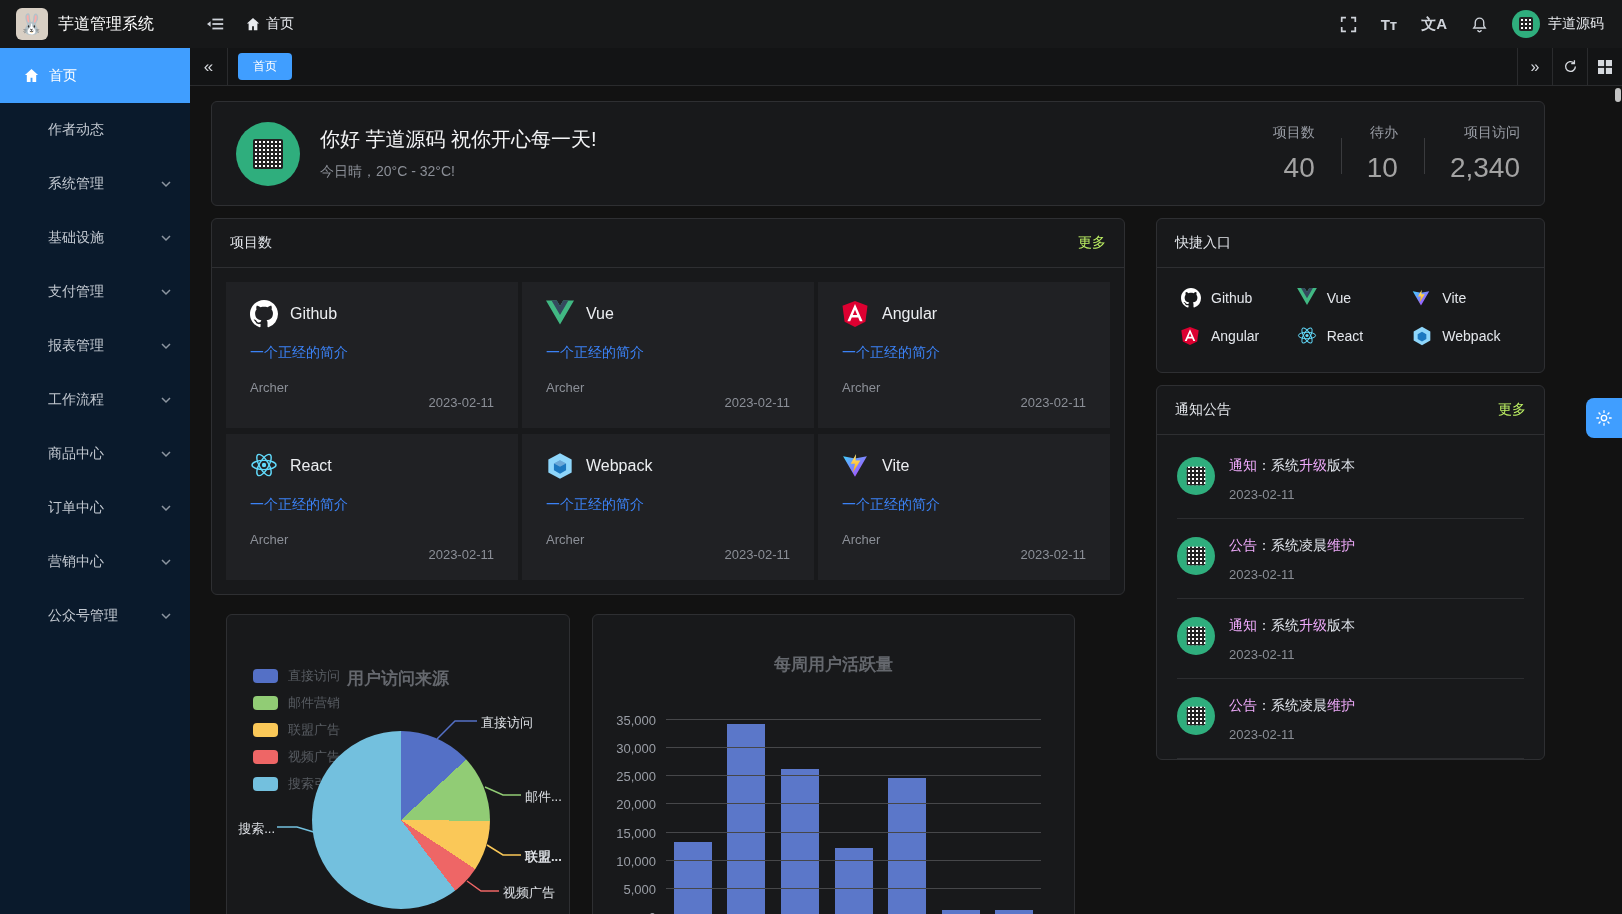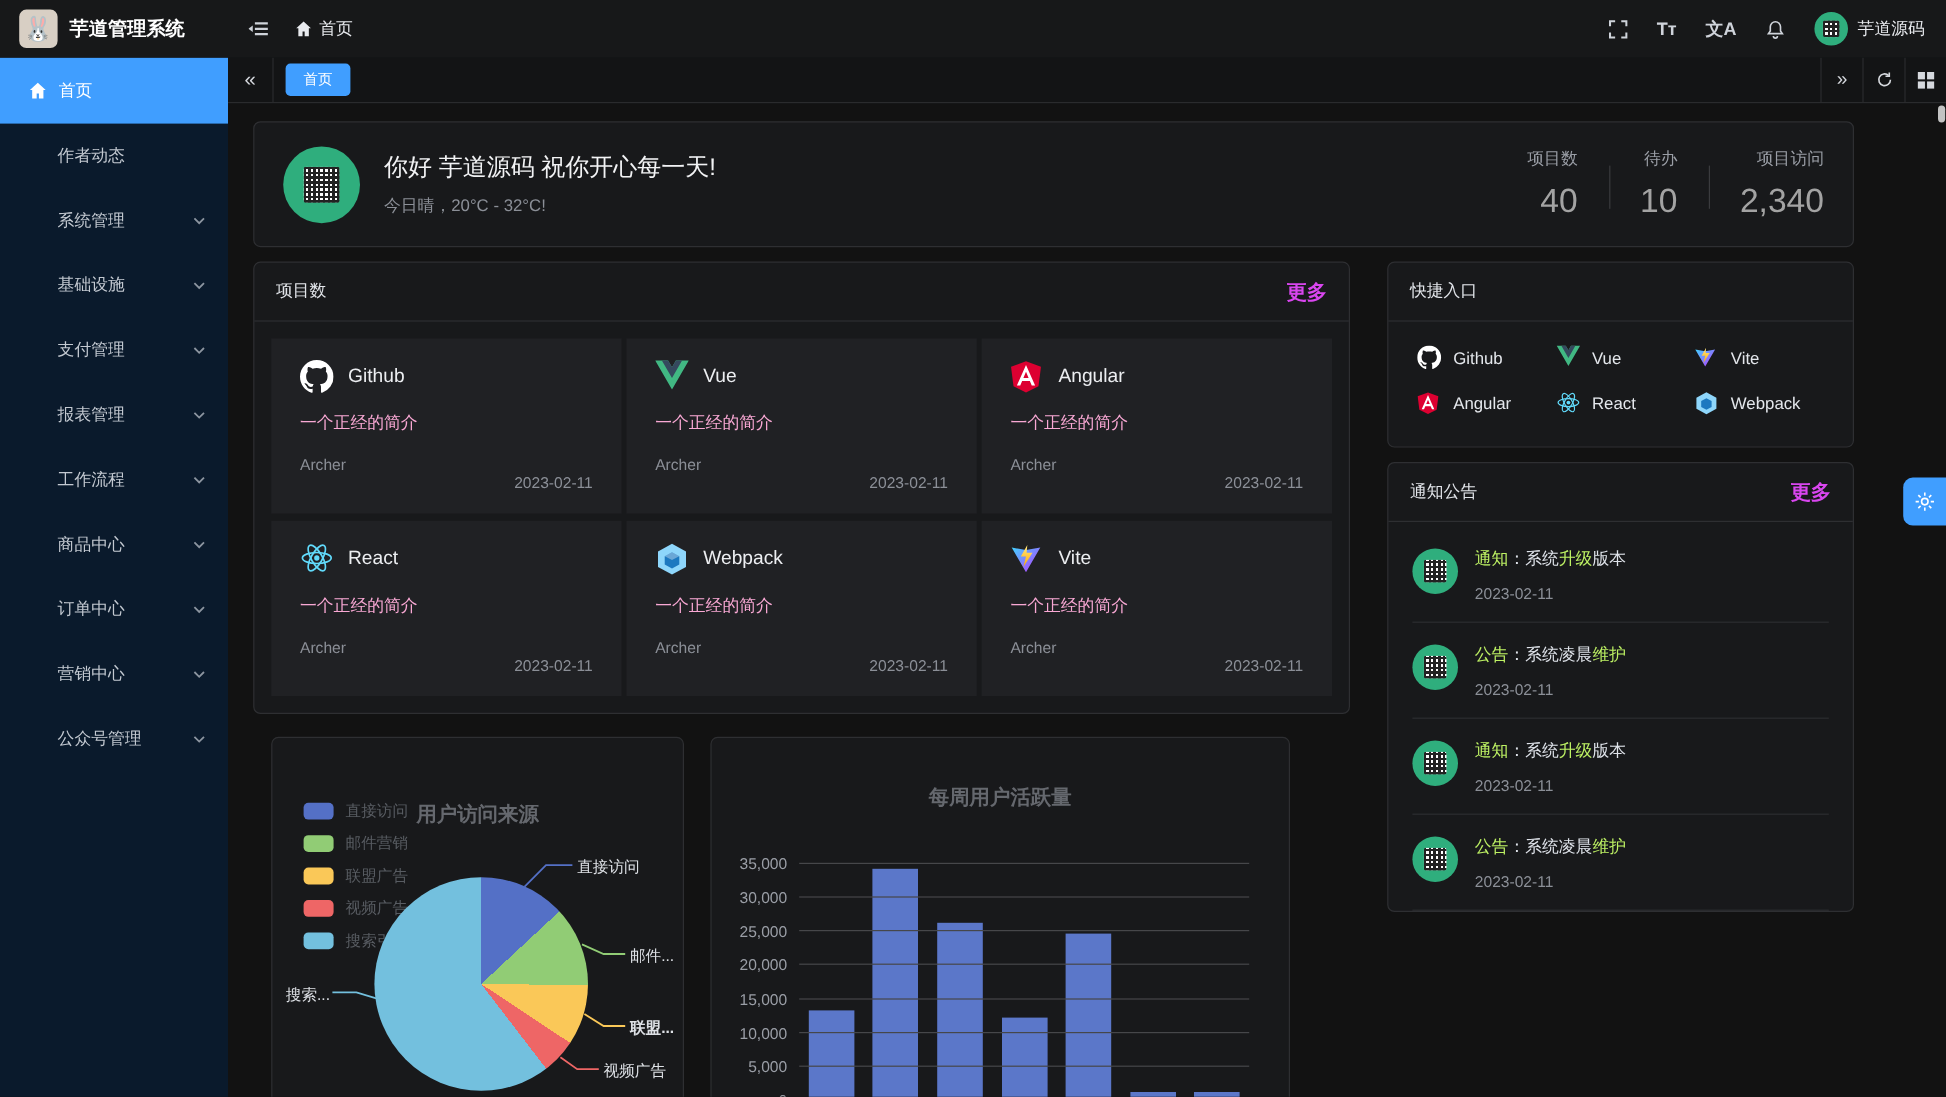--- a/index.html
+++ b/index.html
@@ -5,21 +5,21 @@
   * { margin:0; padding:0; box-sizing:border-box; }
   html,body { width:1622px; height:914px; overflow:hidden; background:#121212;
     font-family:"Liberation Sans","DejaVu Sans",sans-serif; color:#dfe3ea; }
 
   
   .topbar { position:absolute; left:0; top:0; width:1622px; height:48px; background:#171819;
     display:flex; align-items:center; z-index:5; }
   .logo-box { width:190px; height:48px; display:flex; align-items:center; gap:10px; padding-left:16px; }
   .logo { width:32px; height:32px; border-radius:6px; background:#d8cfc4; display:flex;
     align-items:center; justify-content:center; font-size:20px; overflow:hidden; }
-  .app-title { font-size:16px; font-weight:bold; color:#fff; white-space:nowrap; }
+  .app-title { font-size:16px; font-weight:normal; color:#fff; white-space:nowrap; }
   .fold-btn { margin-left:12px; width:28px; height:28px; display:flex; align-items:center; justify-content:center; cursor:pointer; }
   .crumb { display:flex; align-items:center; gap:6px; margin-left:16px; color:#e8eaee; font-size:14px; cursor:pointer; }
   .topbar-right { margin-left:auto; display:flex; align-items:center; gap:24px; padding-right:18px; }
   .tb-icon { color:#cfd3da; display:flex; align-items:center; justify-content:center; cursor:pointer; font-size:15px; font-weight:bold; }
   .user { display:flex; align-items:center; gap:8px; cursor:pointer; }
   .user-name { font-size:14px; color:#e8eaee; }
 
   
   .sidebar { position:absolute; left:0; top:48px; width:190px; height:866px; background:#0a1a2c; }
   .side-item { height:54px; display:flex; align-items:center; padding:0 18px 0 48px; font-size:14px;
@@ -39,21 +39,21 @@
     justify-content:center; color:#d6d9de; font-size:16px; cursor:pointer; }
   .scroll-thumb { position:absolute; right:1px; top:88px; width:6px; height:14px; border-radius:3px;
     background:rgba(255,255,255,.75); }
 
   
   .main { position:absolute; left:190px; top:86px; width:1432px; height:828px; overflow:hidden;
     padding:15px 77px 0 21px; }
   .panel { background:#18191b; border:1px solid #2e2f32; border-radius:6px; }
   .panel-head { height:49px; display:flex; align-items:center; padding:0 18px; border-bottom:1px solid #2e2f32;
     font-size:14px; color:#e2e5ea; }
-  .more-link { margin-left:auto; color:#d946ef; font-size:17px; cursor:pointer;font-weight:bold; }
+  .more-link { margin-left:auto; color:#bef264; font-size:14px; cursor:pointer; }
 
   
   .welcome { width:1334px; height:105px; display:flex; align-items:center; padding:0 24px; margin-bottom:12px; }
   .qr-avatar { border-radius:50%; background:#2fae7d; position:relative; flex:none; }
   .qr-avatar .qr { position:absolute; left:50%; top:50%; transform:translate(-50%,-50%); background:#fff;
     border-radius:2px; background-image:
       repeating-linear-gradient(0deg,#222 0 2px,transparent 2px 4px),
       repeating-linear-gradient(90deg,#222 0 2px,#fff 2px 4px); }
   .welcome .qr-avatar { width:64px; height:64px; }
   .welcome .qr-avatar .qr { width:30px; height:30px; }
@@ -70,21 +70,21 @@
   .cols { display:flex; gap:31px; }
   .col-left { width:914px; }
   .col-right { width:389px; }
 
   
   .projects { margin-bottom:19px; }
   .proj-grid { display:grid; grid-template-columns:repeat(3,1fr); gap:6px 4px; padding:14px; }
   .proj-card { background:#202124; padding:18px 24px; cursor:pointer; }
   .proj-top { display:flex; align-items:center; gap:12px; }
   .proj-name { font-size:16px; color:#eceef1; }
-  .proj-desc { font-size:14px; color:#f9a8d4; margin-top:16px; }
+  .proj-desc { font-size:14px; color:#3b82f6; margin-top:16px; }
   .proj-foot { display:flex; font-size:13px; color:#8b8f97; margin-top:18px;flex-direction:column; }
   .proj-date { margin-left:auto; }
   .pic { width:28px; height:28px; flex:none; }
 
   
   .charts-row { display:flex; gap:22px; padding-left:15px; }
   .chart-card { position:relative; height:367px; background:#18191b; border:1px solid #2e2f32; border-radius:6px; }
   .pie-card { width:344px; }
   .bar-card { width:483px; }
   .chart-title { position:absolute; font-size:17px; font-weight:bold; color:#65686e; }
@@ -119,21 +119,21 @@
   .shortcuts { margin-bottom:12px; }
   .sc-grid { display:grid; grid-template-columns:repeat(3,1fr); gap:18px 8px; padding:20px 24px 26px; }
   .sc-item { display:flex; align-items:center; gap:10px; font-size:14px; color:#e4e7ec; cursor:pointer; }
   .sc-item .pic { width:20px; height:20px; }
 
   .notice-list { padding:4px 20px 0; }
   .notice-item { display:flex; gap:14px; padding:18px 0 16px; border-bottom:1px solid #2c2d30; cursor:pointer; }
   .notice-item .qr-avatar { width:38px; height:38px; }
   .notice-item .qr-avatar .qr { width:19px; height:19px; }
   .notice-line { font-size:14px; }
-  .n-blue { color:#bef264; }
+  .n-blue { color:#f0abfc; }
   .n-plain { color:#dfe3ea; }
   .notice-date { font-size:13px; color:#8b8f97; margin-top:12px; }
 
   
   .gear-btn { position:absolute; right:0; top:398px; width:36px; height:40px; background:#409eff;
     border-radius:8px 0 0 8px; display:flex; align-items:center; justify-content:center; cursor:pointer; z-index:9; }
 
   svg { display:block; }
 </style>
 </head>

